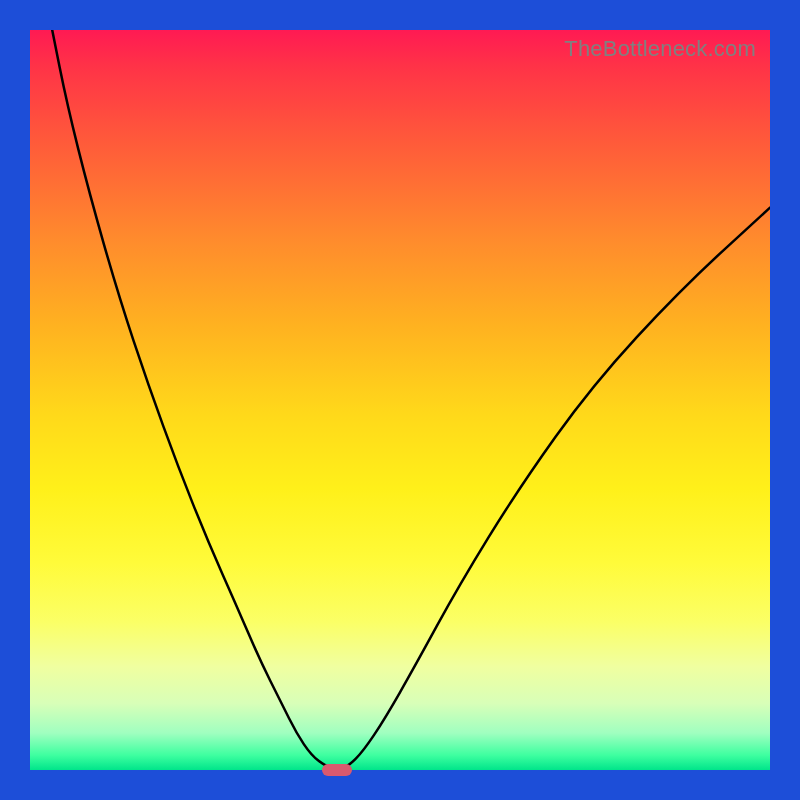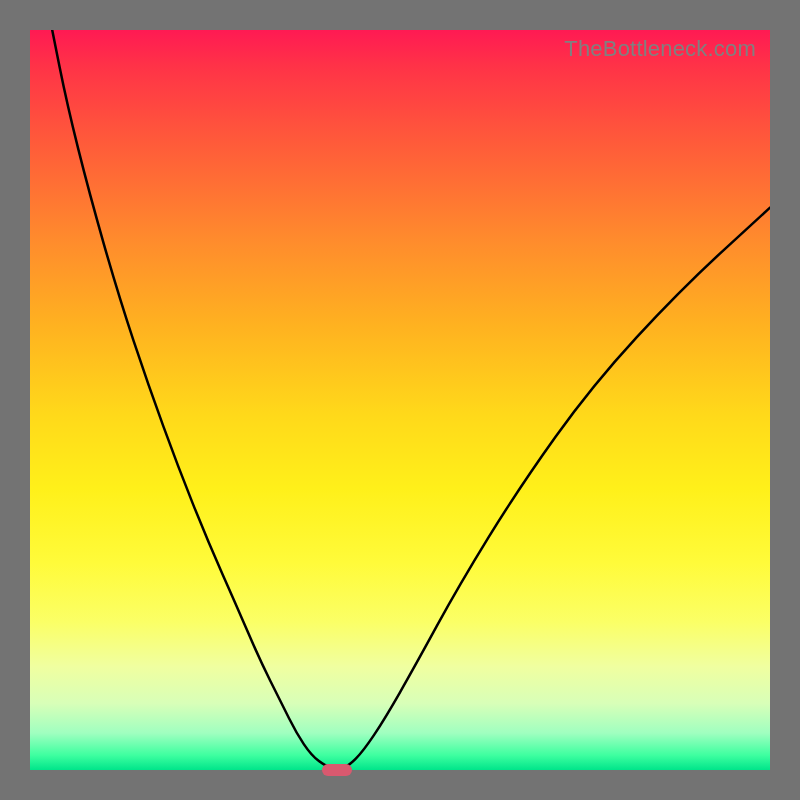--- a/index.html
+++ b/index.html
@@ -1,20 +1,20 @@
 <!DOCTYPE html>
 <html><head>
 <meta charset="utf-8">
 <style>
   * { margin: 0; padding: 0; box-sizing: border-box; }
   html, body { width: 800px; height: 800px; overflow: hidden; }
   .frame {
     width: 800px;
     height: 800px;
-    background: #737373;
+    background: #1d4ed8;
     position: relative;
   }
   .plot-area {
     position: absolute;
     left: 30px;
     top: 30px;
     width: 740px;
     height: 740px;
     background: linear-gradient(
       to bottom,

